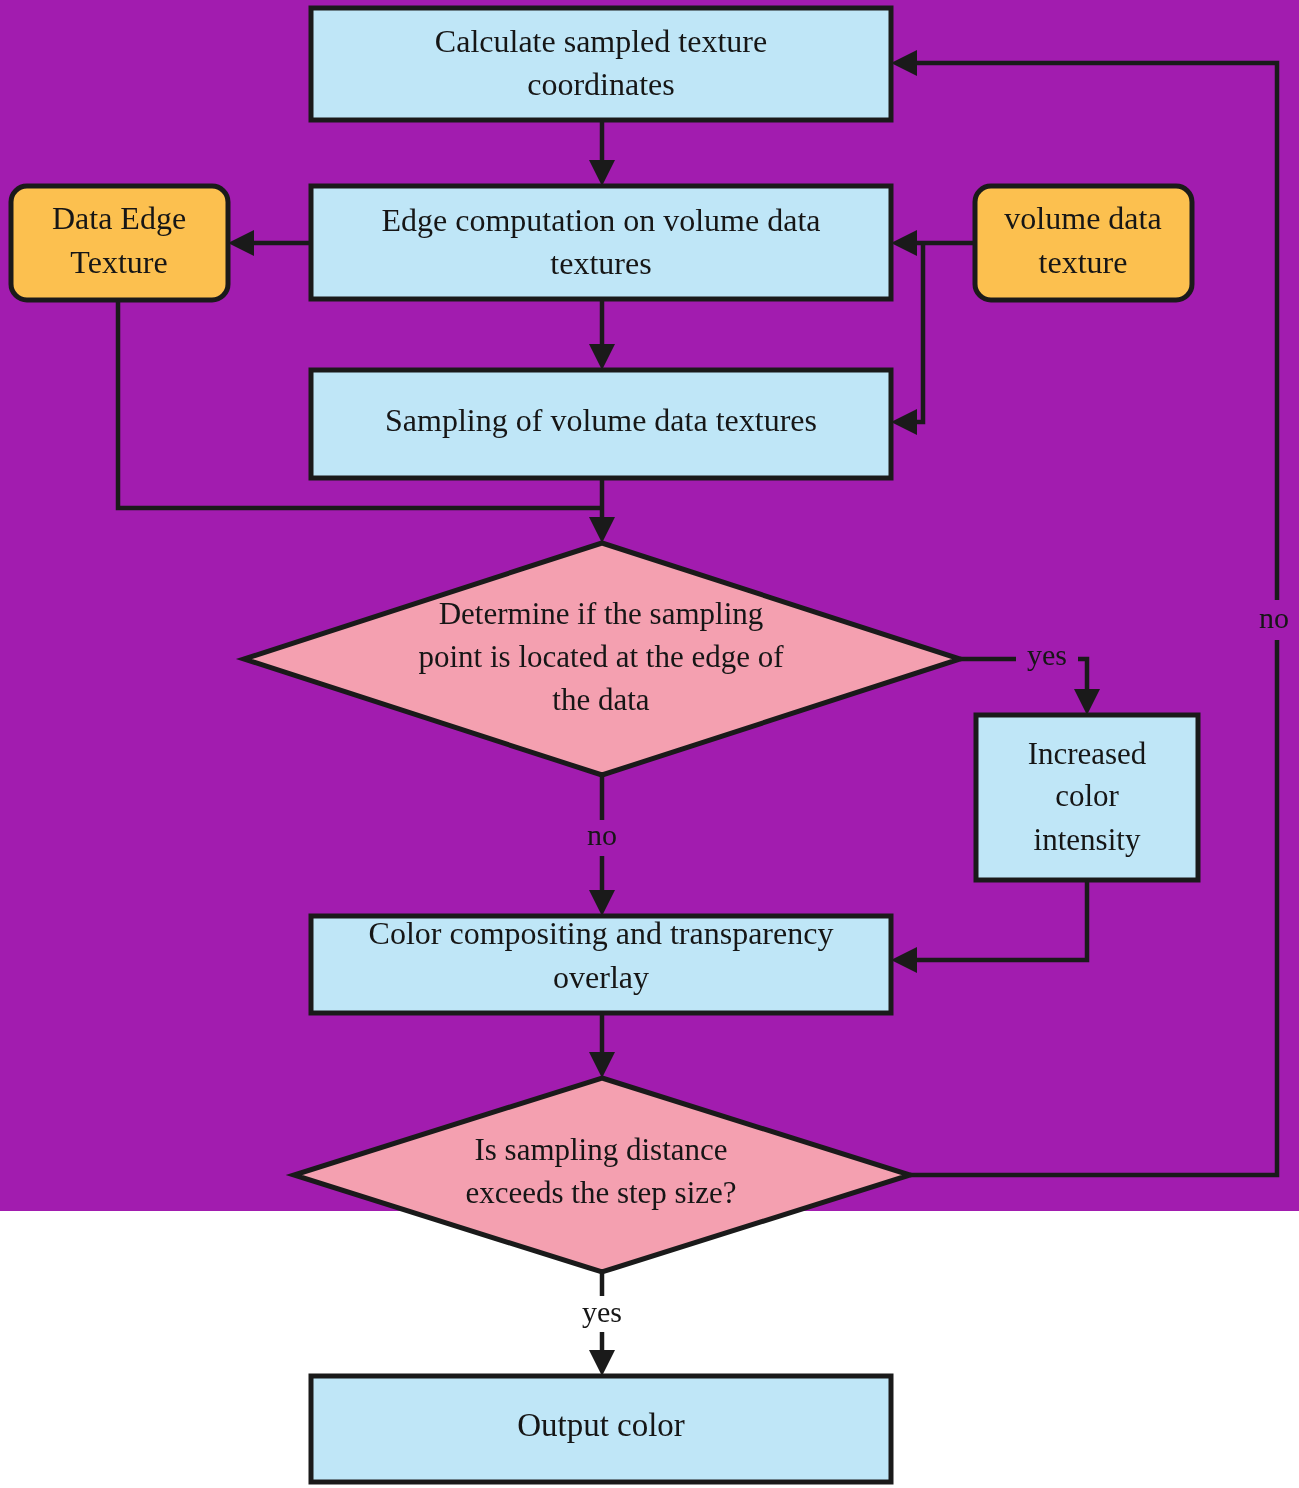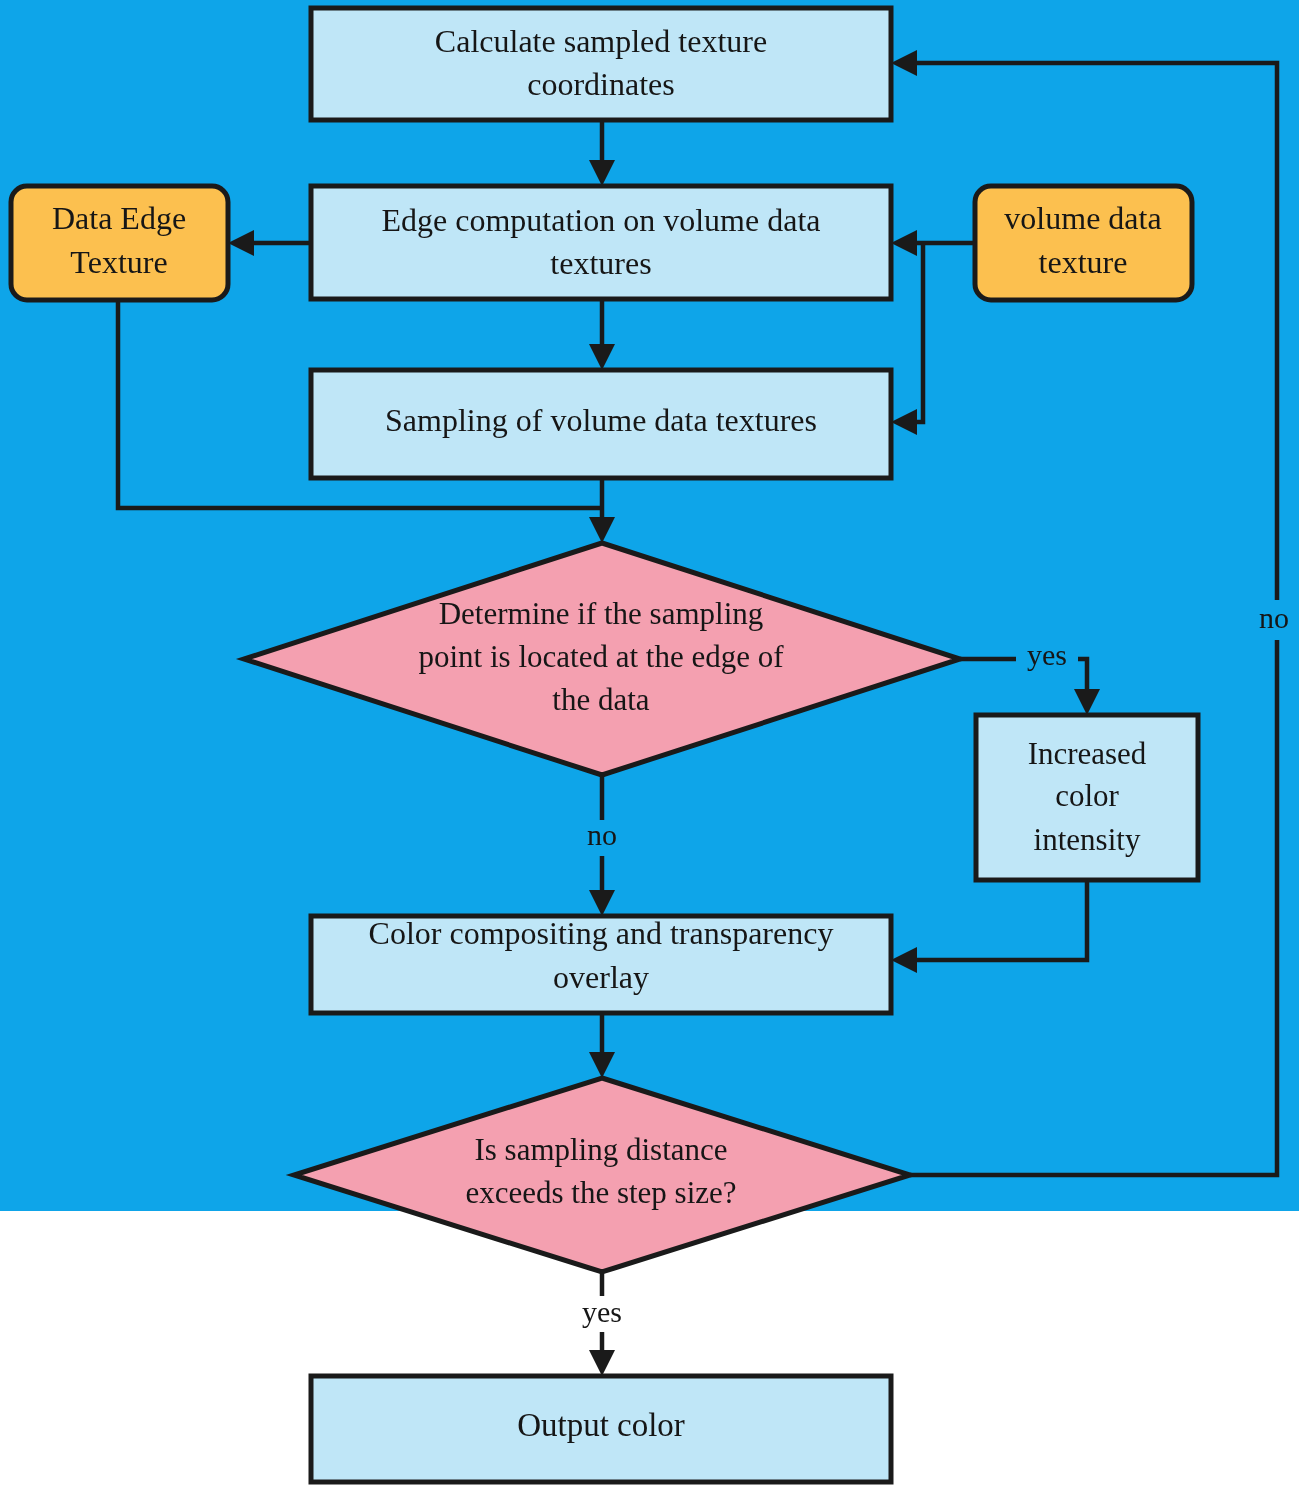--- a/index.html
+++ b/index.html
@@ -10,21 +10,21 @@
   body {
     width: 1299px;
     height: 1488px;
     overflow: hidden;
     font-family: "Liberation Serif", "DejaVu Serif", serif;
   }
   #flowchart-root {
     position: relative;
     width: 1299px;
     height: 1211px;
-    background: #0ea5e9;
+    background: #a21caf;
     text-align: right;
   }
   svg#flow-svg {
     position: absolute;
     left: 0;
     top: 0;
     width: 1299px;
     height: 1488px;
     display: block;
   }

